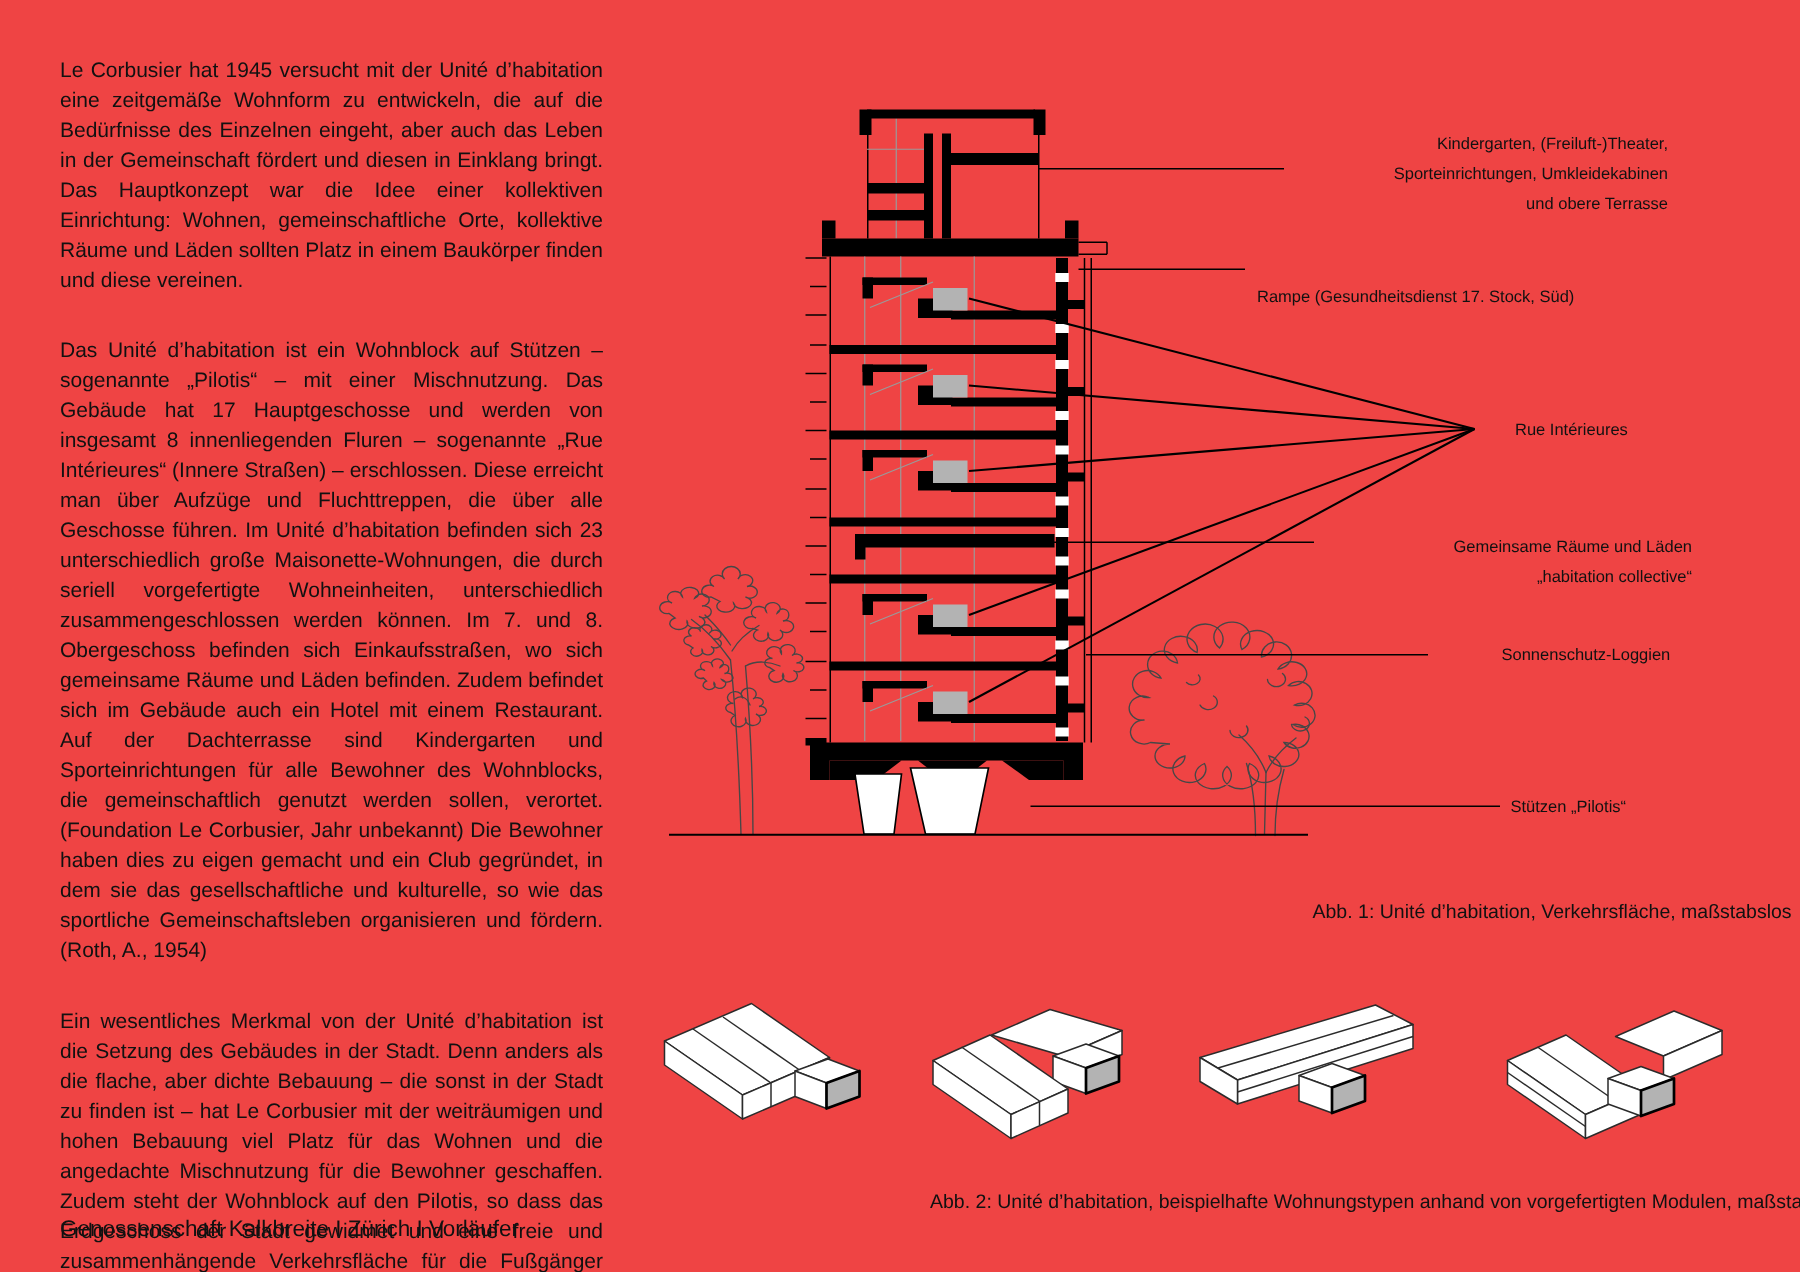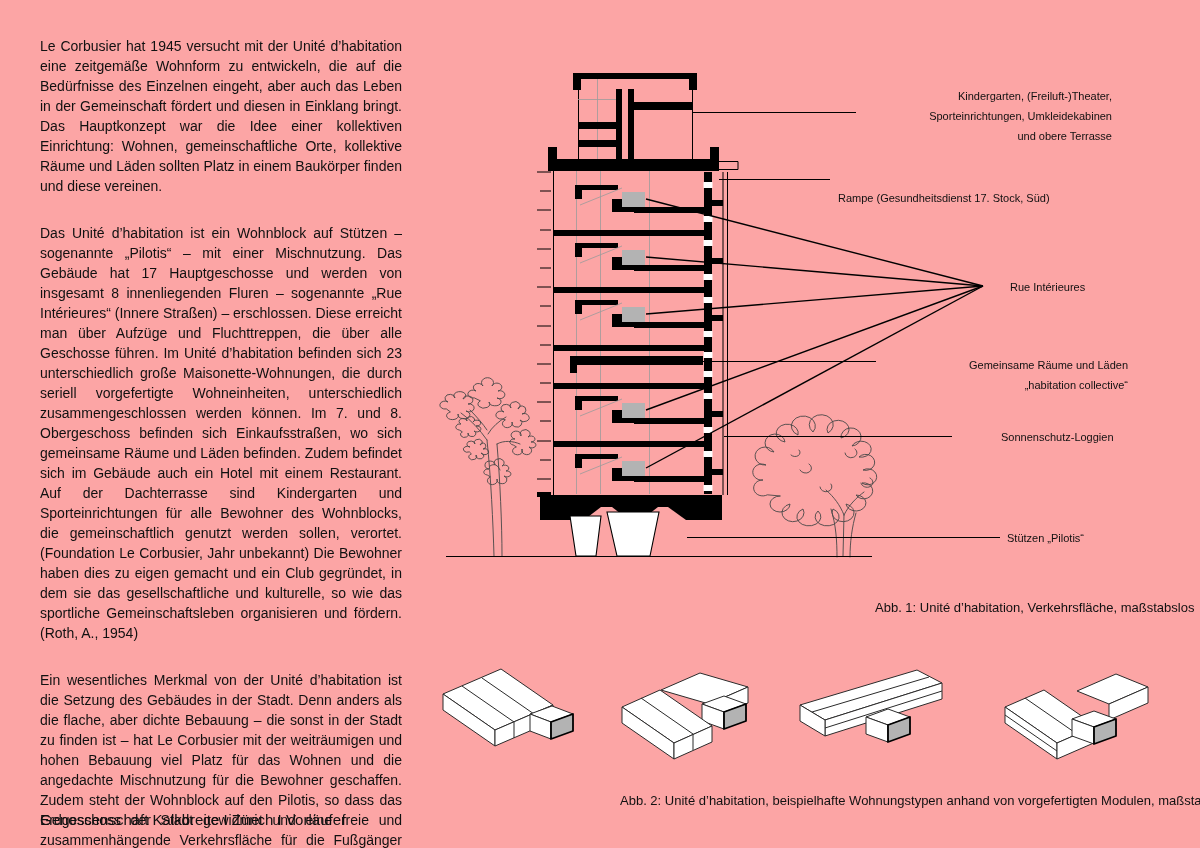--- a/index.html
+++ b/index.html
@@ -1,17 +1,17 @@
 <!DOCTYPE html>
 <html><head>
 <meta charset="utf-8">
 <style>
   html,body{margin:0;padding:0;width:1200px;height:848px;background:#ffffff;
     font-family:"Liberation Sans", sans-serif;color:#1a1a1a;}
-  .sheet{position:absolute;inset:0;width:1200px;height:848px;background:#fca5a5;overflow:hidden;}
+  .sheet{position:absolute;inset:0;width:1200px;height:848px;background:#ef4444;overflow:hidden;}
   .canvas{position:absolute;left:0;top:0;}
   .textcol{position:absolute;left:40px;top:36px;width:362px;font-size:14px;line-height:20px;
     text-align:justify;color:#111;}
   .textcol p{margin:0 0 27px 0;}
   .lbl{position:absolute;font-size:11px;line-height:20px;white-space:nowrap;color:#111;}
   .lbl.right{text-align:right;}
   .cap{position:absolute;font-size:13px;line-height:16px;white-space:nowrap;color:#111;}
   .footer{position:absolute;left:40px;top:811px;font-size:15px;color:#111;white-space:nowrap;}
   
   .blk{fill:#000;stroke:none;}

